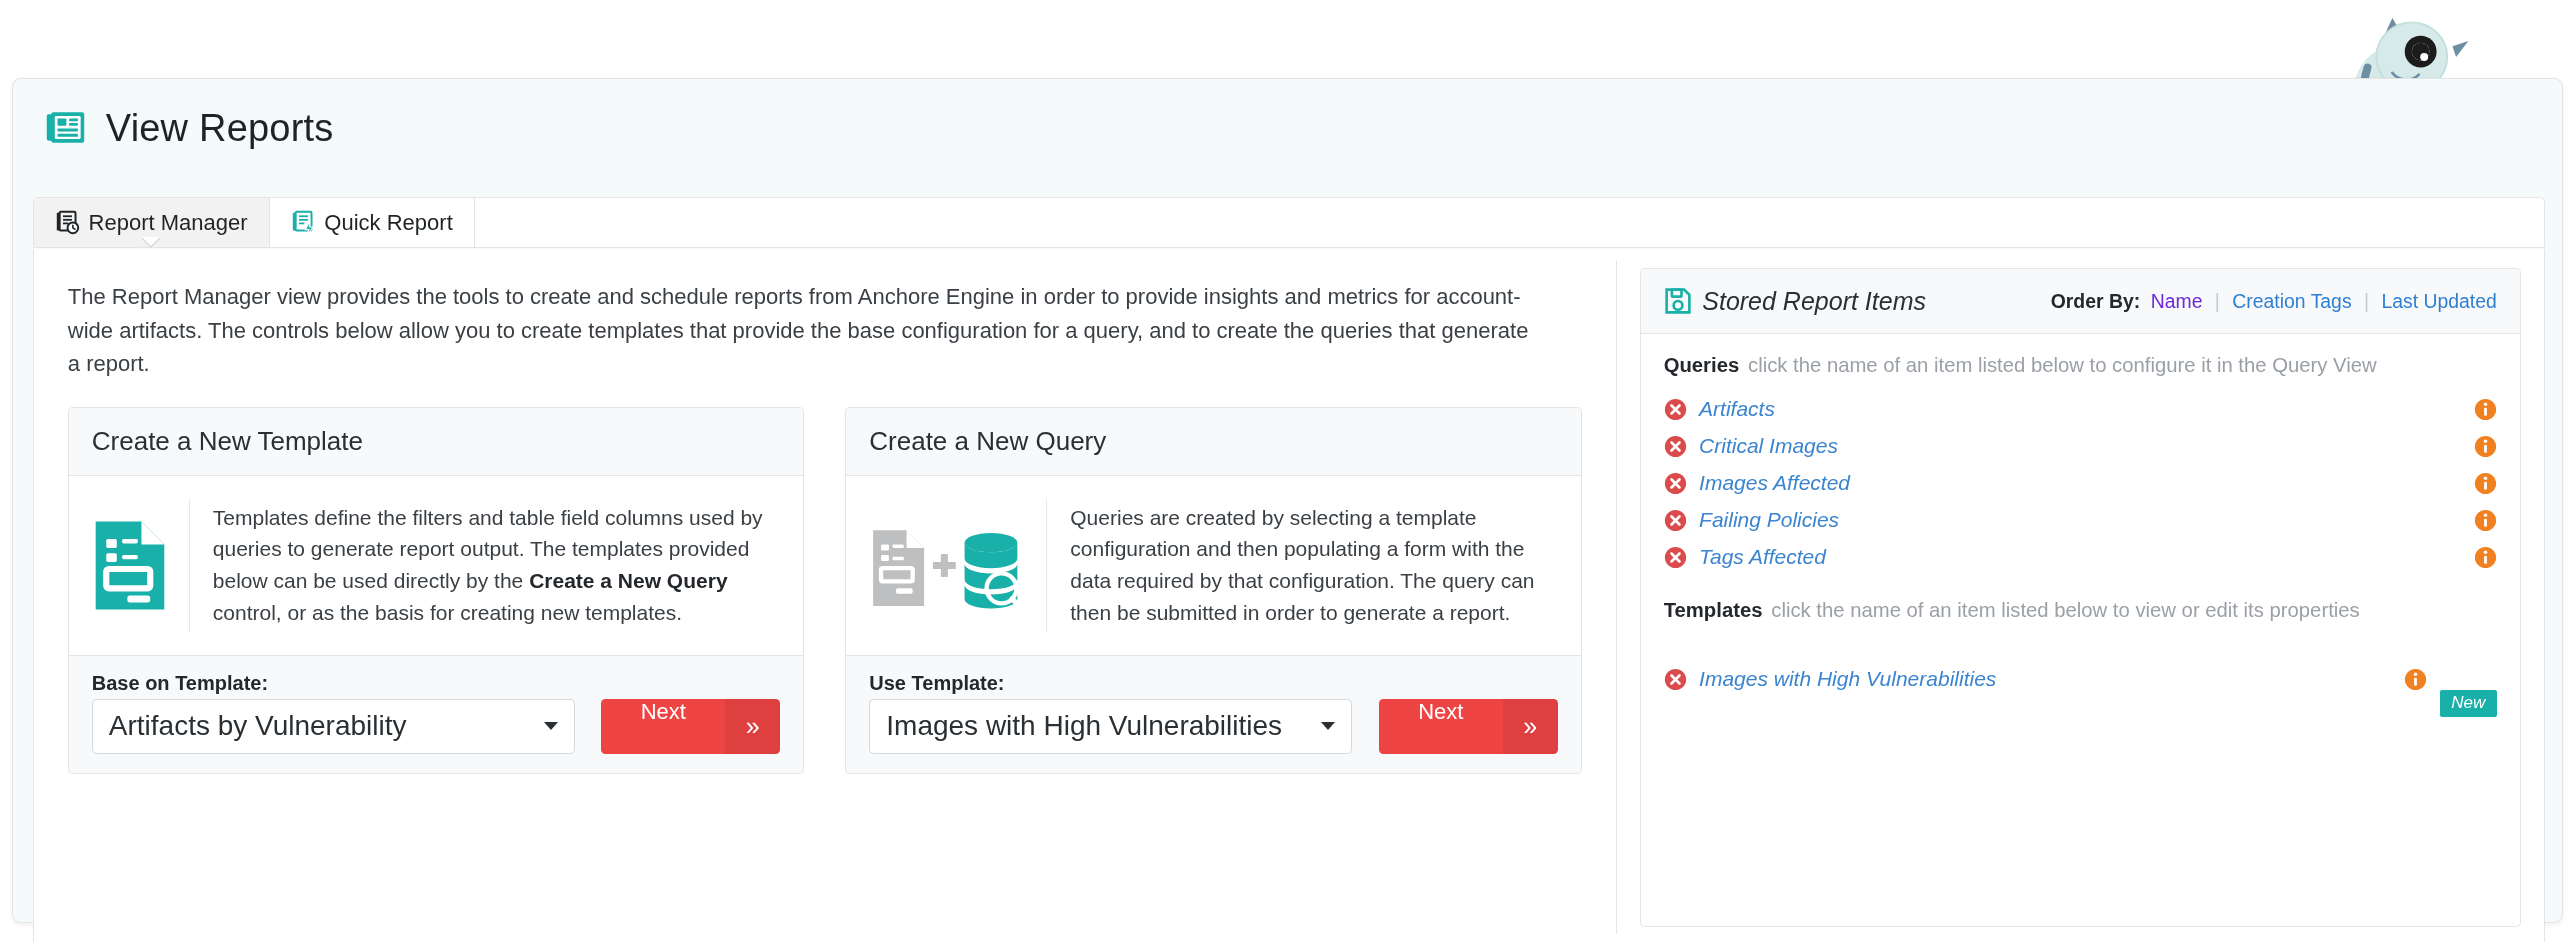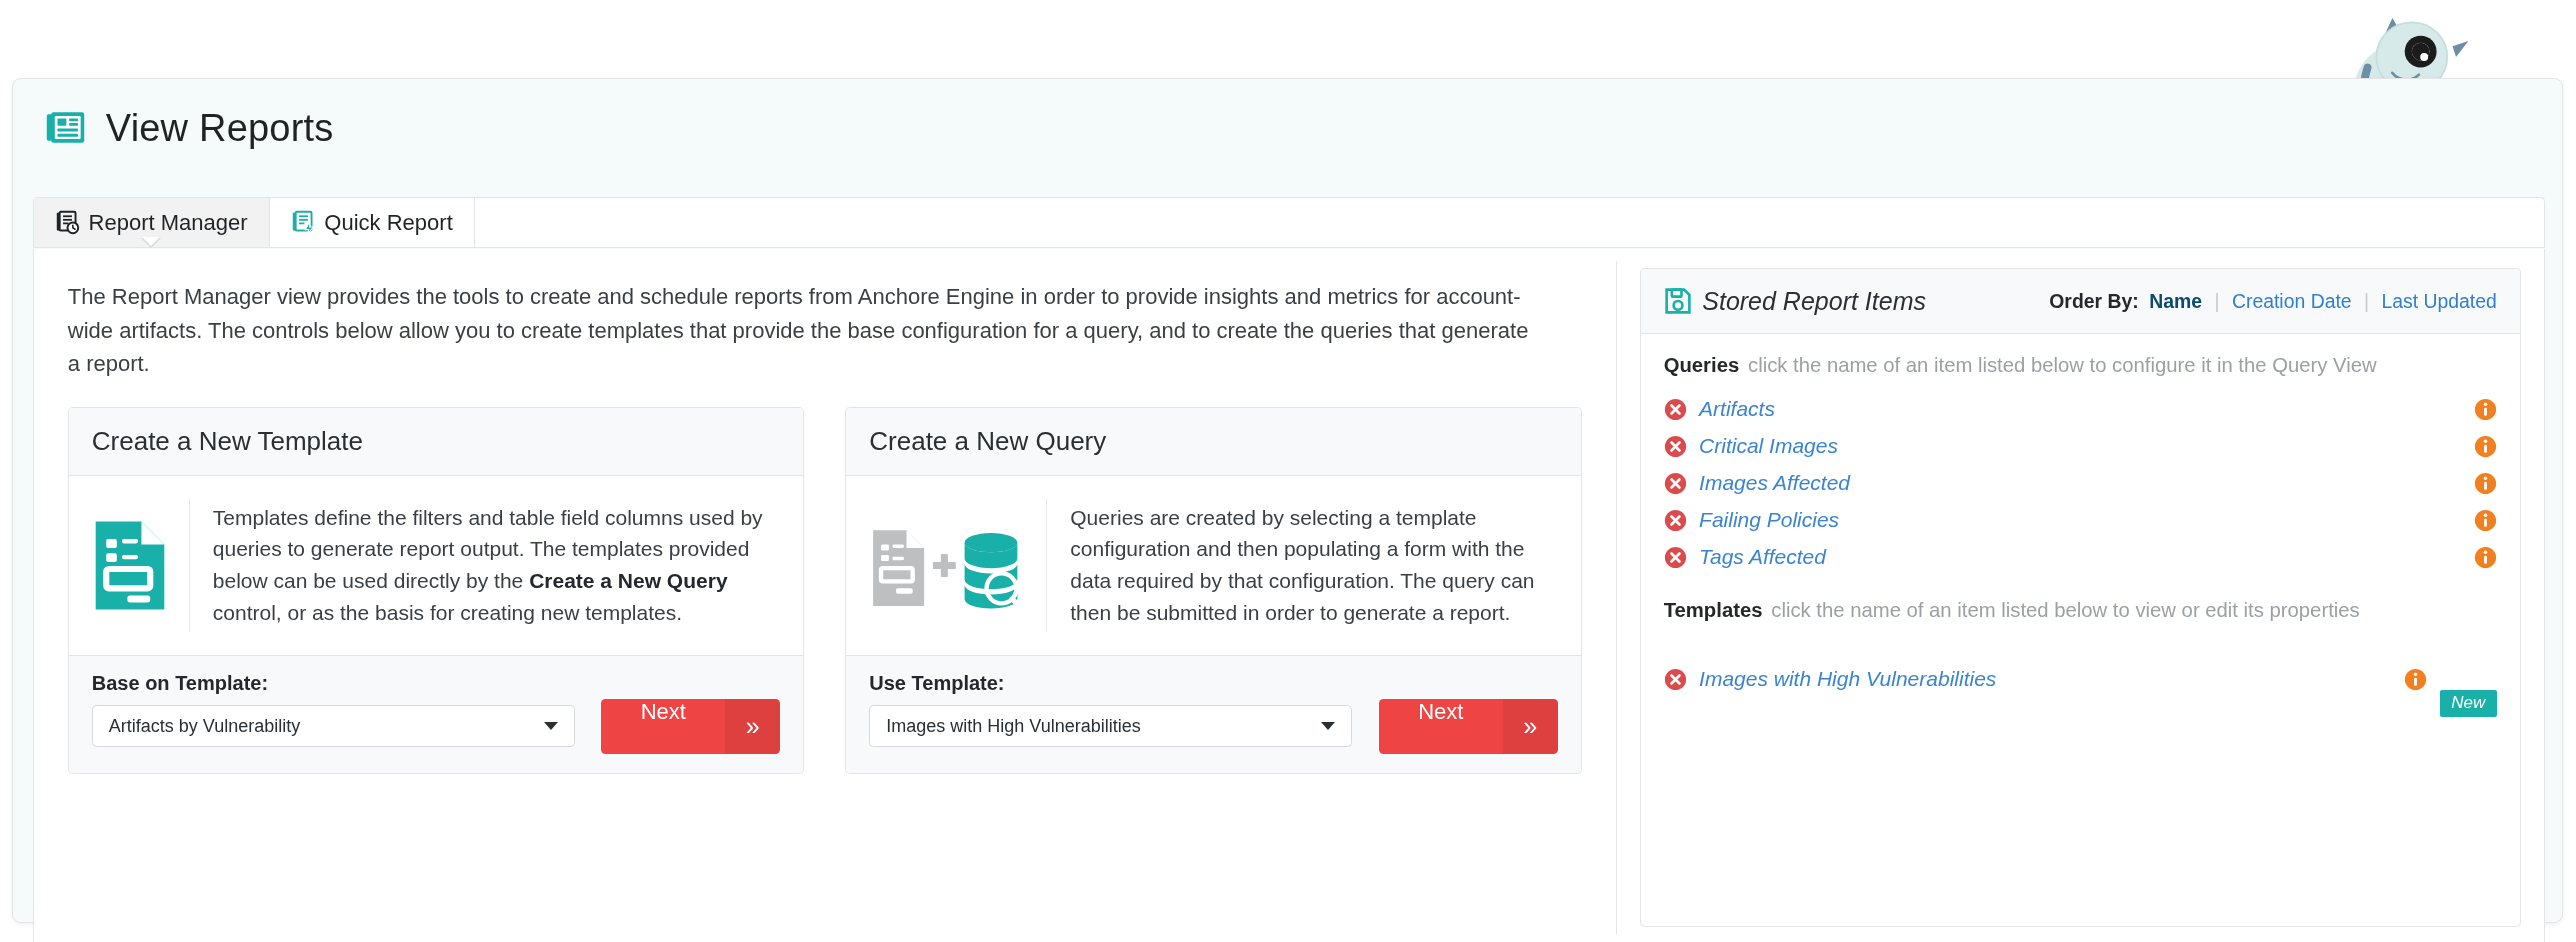--- a/index.html
+++ b/index.html
@@ -152,28 +152,28 @@
   .card-text b { font-weight: 700; color: #24282c; }
   .card-foot {
     background: #f8f9fa;
     border-top: 0.9px solid #e2e4e6;
     padding: 16px 23px 19.4px 23px;
   }
   .foot-label { font-size: 20px; font-weight: 700; color: #24282c; margin-bottom: 4px; }
   .foot-controls { display: flex; align-items: center; gap: 26.5px; }
   .select-box {
     flex: 1 1 auto;
-    height: 42px;
+    height: 55px;
     background: #ffffff;
     border: 0.9px solid #d6d9dc;
     border-radius: 4.4px;
     display: flex; align-items: center;
     padding: 0 16px;
     position: relative;
-    font-size: 18px; color: #2a2f33;
+    font-size: 28px; color: #2a2f33;
     cursor: pointer;
     min-width: 0;
   }
   .select-box .caret {
     position: absolute; right: 16px; top: 50%;
     transform: translateY(-50%);
     width: 0; height: 0;
     border-left: 7px solid transparent;
     border-right: 7px solid transparent;
     border-top: 8.8px solid #2a2f33;
@@ -210,21 +210,21 @@
     background: #f8f9fa;
     border-bottom: 0.9px solid #e2e4e6;
     height: 65px;
     display: flex; align-items: center;
     padding: 0 23px;
   }
   #stored-head .sv-icon { width: 28px; height: 28px; margin-right: 10.6px; flex: 0 0 auto;}
   #stored-title { font-size: 25px; color: #2a2f33; font-style: italic; }
   #orderby { margin-left: auto; display: flex; align-items: center; font-size: 19.4px; }
   #orderby .ob-label { font-weight: 700; color: #24282c; margin-right: 10.6px; }
-  #orderby .ob-active { font-weight: 700; color: #0c4a6e; }
+  #orderby .ob-active { font-weight: 400; color: #6d28d9; }
   #orderby .ob-link { color: #2f7fd1; cursor: pointer; }
   #orderby .ob-sep { color: #c6cacd; margin: 0 12.4px; }
 
   #stored-body { padding: 19.4px 23px 0 23px; flex: 1; }
   .sec-head { font-size: 20.3px; margin-bottom: 14px; }
   .sec-head .sec-title { font-weight: 700; color: #24282c; margin-right: 8.8px; }
   .sec-head .sec-hint { color: #9aa0a6; }
 
   .item-row {
     display: flex; align-items: center;
@@ -428,21 +428,21 @@
               <rect x="9" y="3" width="11" height="8" rx="1" fill="none" stroke="#18b0a8" stroke-width="3"></rect>
               <circle cx="16" cy="21" r="5" fill="none" stroke="#18b0a8" stroke-width="3"></circle>
             </svg>
           </span>
           <span id="stored-title">Stored Report Items</span>
 
           <div id="orderby">
             <span class="ob-label">Order By:</span>
             <span class="ob-active">Name</span>
             <span class="ob-sep">|</span>
-            <span class="ob-link">Creation Date</span>
+            <span class="ob-link">Creation Tags</span>
             <span class="ob-sep">|</span>
             <span class="ob-link">Last Updated</span>
           </div>
         </div>
 
         <div id="stored-body">
 
           <div>
             <div class="sec-head">
               <span class="sec-title">Queries</span><span class="sec-hint">click the name of an item listed below to configure it in the Query View</span>

